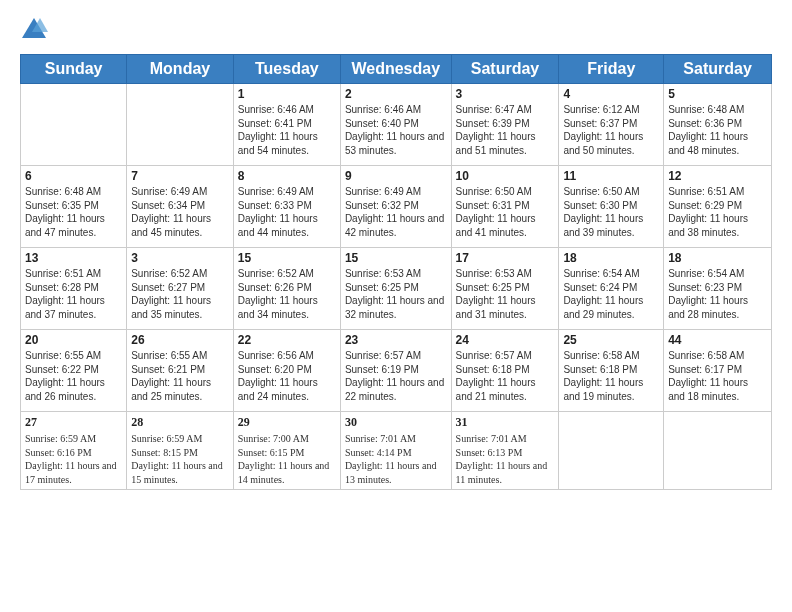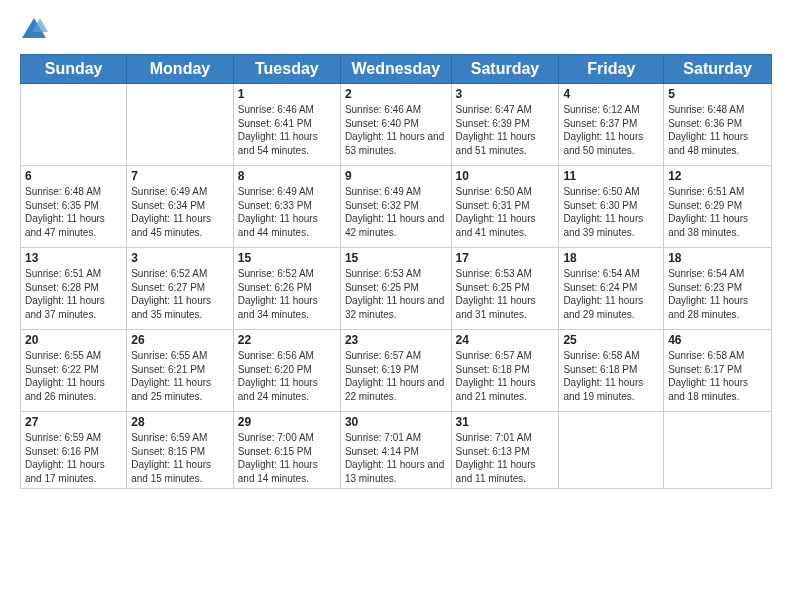--- a/index.html
+++ b/index.html
@@ -77,20 +77,21 @@
     .calendar-table tbody tr td {
       border: 1px solid #ccc;
       vertical-align: top;
       padding: 3px 4px;
       width: 113px;
       height: 82px;
       background: #fff;
     }
     .calendar-table tbody tr:last-child td {
       height: 72px;
+      font-family: Liberation Serif, serif;
     }
     .day-number {
       font-size: 12px;
       font-weight: bold;
       color: #222;
       margin-bottom: 2px;
     }
     .day-info {
       font-size: 10px;
       color: #333;
@@ -287,21 +288,21 @@
 Sunset: 6:18 PM
 Daylight: 11 hours and 21 minutes.</div>
           </td>
           <td>
             <div class="day-number">25</div>
             <div class="day-info">Sunrise: 6:58 AM
 Sunset: 6:18 PM
 Daylight: 11 hours and 19 minutes.</div>
           </td>
           <td>
-            <div class="day-number">46</div>
+            <div class="day-number">44</div>
             <div class="day-info">Sunrise: 6:58 AM
 Sunset: 6:17 PM
 Daylight: 11 hours and 18 minutes.</div>
           </td>
         </tr>
         <tr>
           <td>
             <div class="day-number">27</div>
             <div class="day-info">Sunrise: 6:59 AM
 Sunset: 6:16 PM

